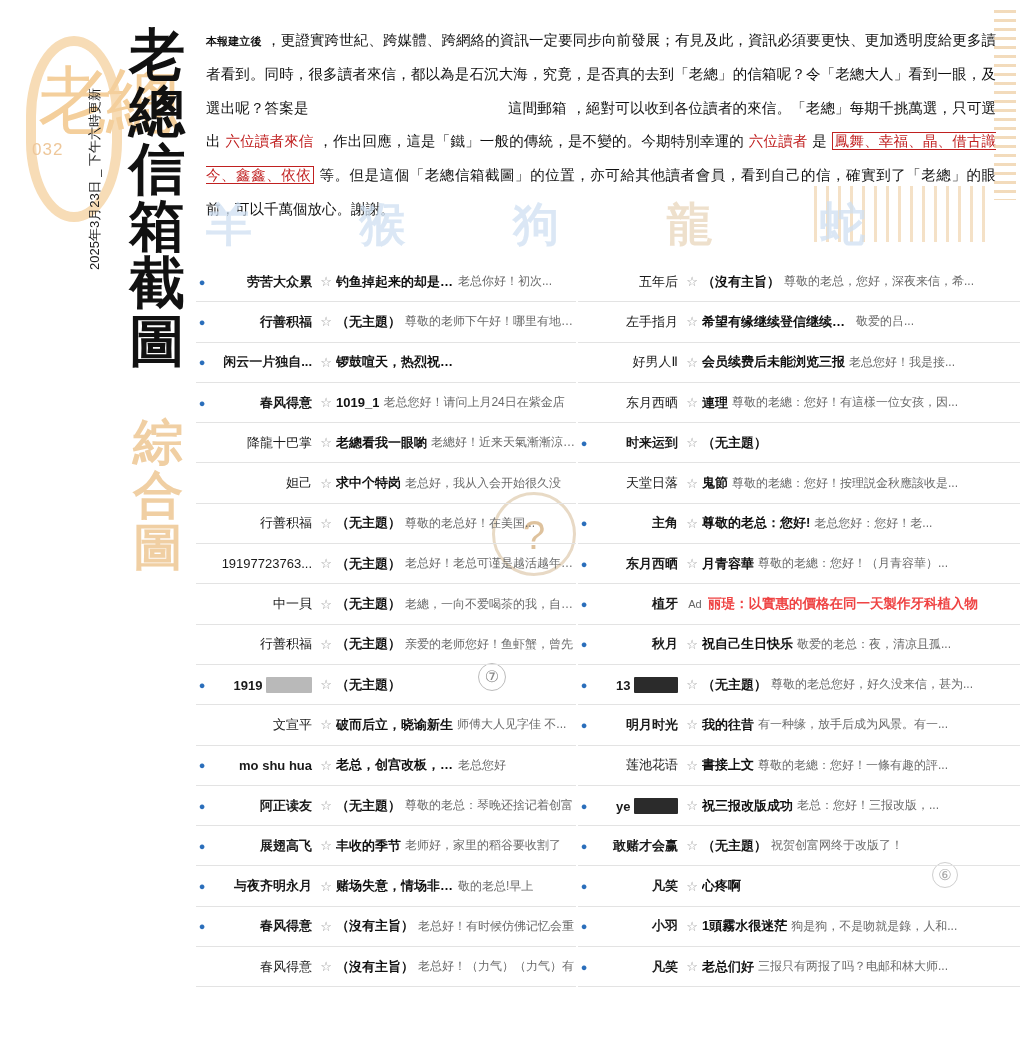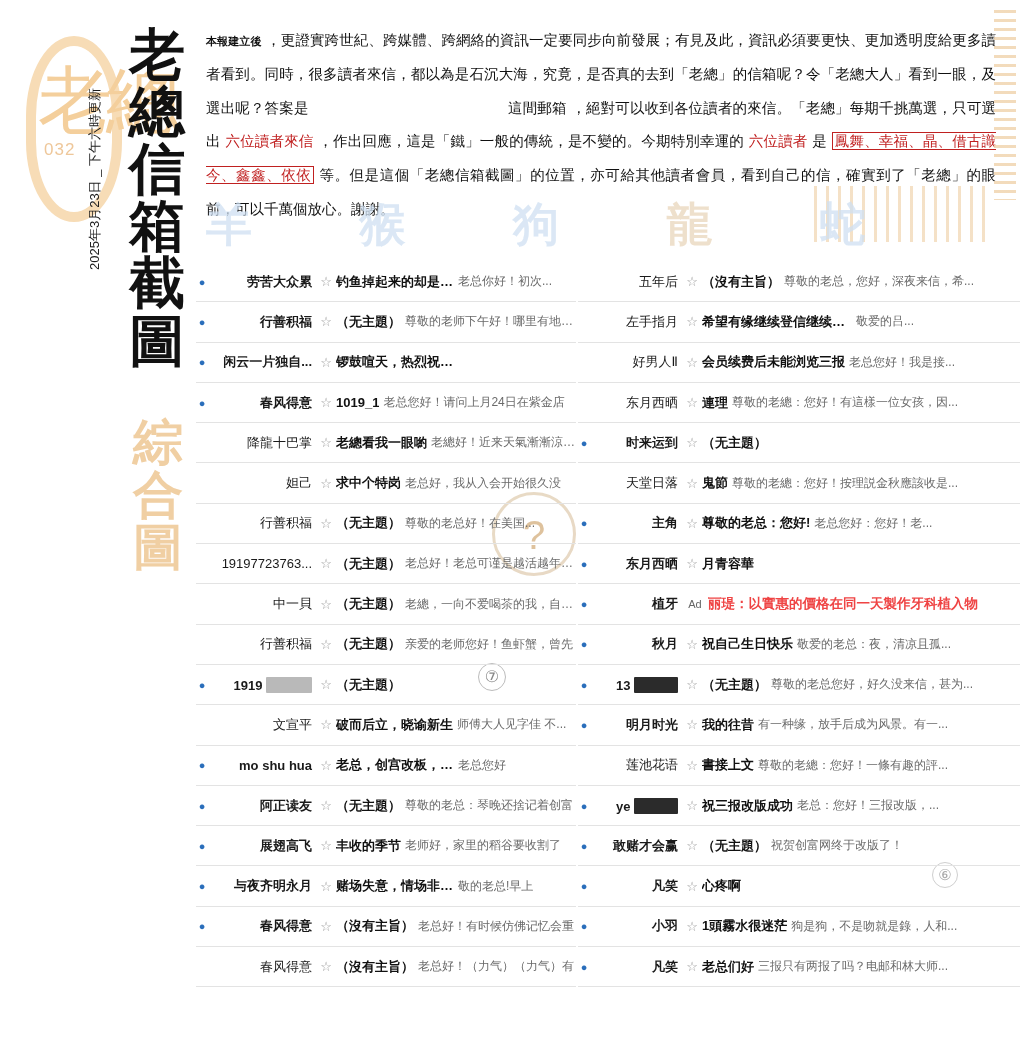--- a/index.html
+++ b/index.html
@@ -29,21 +29,21 @@
   .seal-glyph {
     position: absolute;
     left: 38px; top: 40px;
     font-size: 74px;
     color: #f4cf9c;
     font-family: "DejaVu Serif", serif;
     letter-spacing: -6px;
   }
   .seal-num {
     position: absolute;
-    left: 44px; top: 128px;
+    left: 32px; top: 128px;
     font-size: 17px;
     color: #eec79a;
     letter-spacing: 1px;
     font-family: "Liberation Sans", sans-serif;
   }
 
   .masthead {
     position: absolute;
     left: 120px; top: 14px;
     width: 74px;
@@ -468,20 +468,21 @@
         <span class="author bold">主角</span>
         <span class="star">☆</span>
         <span class="subject">尊敬的老总：您好!</span>
         <span class="preview">老总您好：您好！老...</span>
       </div>
       <div class="row">
         <span class="dot">●</span>
         <span class="author bold">东月西晒</span>
         <span class="star">☆</span>
         <span class="subject">月青容華</span>
+        <span class="preview">尊敬的老總：您好！（月青容華）...</span>
       </div>
       <div class="row">
         <span class="dot">●</span>
         <span class="author bold">植牙</span>
         <span class="ad-tag">Ad</span>
         <span class="ad-text">丽瑅：以實惠的價格在同一天製作牙科植入物</span>
       </div>
       <div class="row">
         <span class="dot">●</span>
         <span class="author bold">秋月</span>

